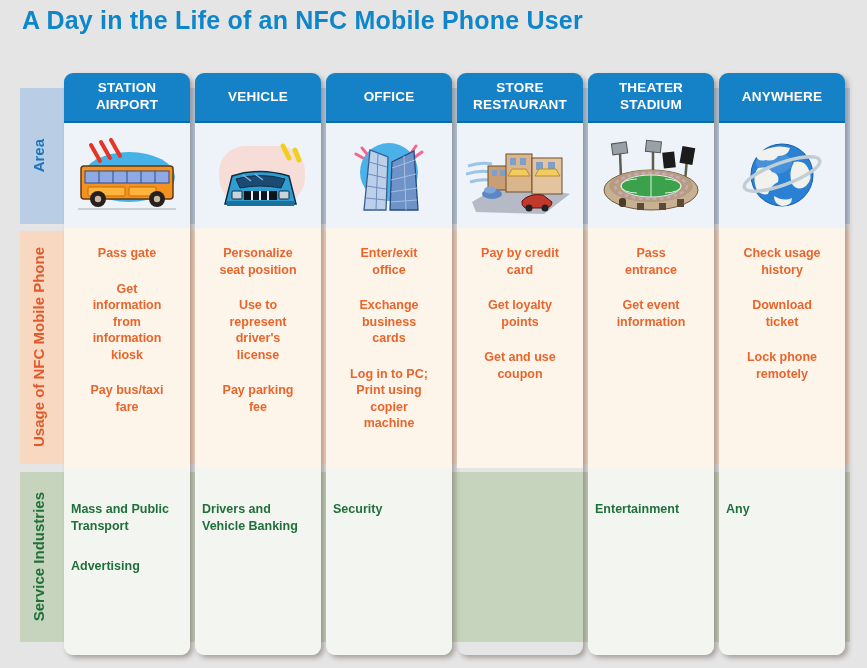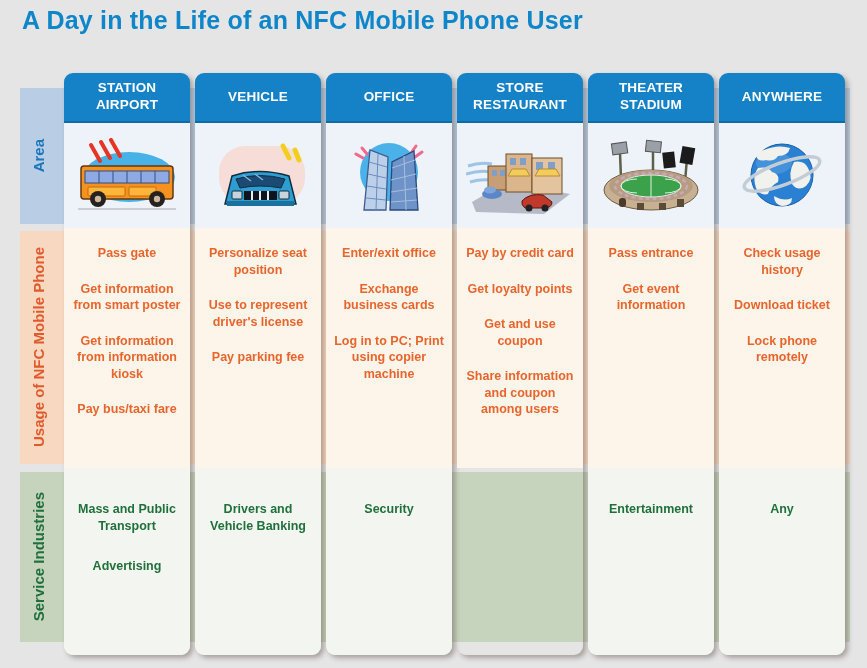--- a/index.html
+++ b/index.html
@@ -22,24 +22,24 @@
   
   .cols { position:absolute; left:64px; top:73px; display:flex; gap:5px; }
   .col  { width:126px; display:flex; flex-direction:column; border-radius:9px;
           box-shadow:3px 3px 5px rgba(95,80,70,0.45); background:transparent; }
   .tab  { height:50px; background:#1581c6; border-radius:9px 9px 0 0; color:#ffffff;
           font-weight:bold; font-size:13.5px; line-height:1.25; letter-spacing:0.2px;
           display:flex; align-items:center; justify-content:center; text-align:center; padding:0 6px;
           border-bottom:2px solid #0f6aa8; }
   .sec-area { height:105px; background:#eef3fa; display:flex; align-items:center; justify-content:center; }
   .sec-usage { height:240px; background:#fdf4ea; display:flex; flex-direction:column; gap:19px;
-               padding:17px 7px 0; text-align:center; }
+               padding:17px 24px 0; text-align:center; }
   .usage-item { color:#e8662c; font-size:12.5px; font-weight:600; line-height:1.32; }
   .sec-service { height:187px; background:#f3f6f0; border-radius:0 0 9px 9px; display:flex;
-                 flex-direction:column; gap:24px; padding:33px 7px 16px; text-align:center; }
+                 flex-direction:column; gap:24px; padding:33px 7px 16px; text-align:left; }
   .service-item { color:#20703c; font-size:12.5px; font-weight:600; line-height:1.32; }
   .icon-wrap { display:flex; align-items:center; justify-content:center; }
 </style>
 </head>
 <body>
 
 <div class="page">
 
   <div class="title">A Day in the Life of an NFC Mobile Phone User</div>
 
@@ -78,21 +78,20 @@
           <rect x="53" y="49" width="27" height="9" rx="1" fill="#ffb53a" stroke="#c26a16"></rect>
           <circle cx="22" cy="61" r="8" fill="#26211e"></circle>
             <circle cx="22" cy="61" r="3.2" fill="#cbb89e"></circle>
           <circle cx="81" cy="61" r="8" fill="#26211e"></circle>
             <circle cx="81" cy="61" r="3.2" fill="#cbb89e"></circle>
           <path d="M2 71h98" stroke="#aaaaaa"></path>
         </svg>
       </div>
       <div class="sec-usage">
         <div class="usage-item">Pass gate</div>
-        <div class="usage-item">Get information from smart poster</div>
         <div class="usage-item">Get information from information kiosk</div>
         <div class="usage-item">Pay bus/taxi fare</div>
       </div>
       <div class="sec-service">
         <div class="service-item">Mass and Public Transport</div>
         <div class="service-item">Advertising</div>
       </div>
     </div>
 
     <div class="col">
@@ -172,21 +171,20 @@
           <ellipse cx="24" cy="52" rx="6" ry="3.5" fill="#7fa6d8"></ellipse>
           <path d="M56 63 q7 -8 21 -6 l9 7 q0 6 -8 6 l-19 0 q-4 -3 -3 -7 z" fill="#c0392b" stroke="#5e1510"></path>
           <circle cx="63" cy="70" r="3.5" fill="#222222"></circle>
             <circle cx="79" cy="70" r="3.5" fill="#222222"></circle>
         </svg>
       </div>
       <div class="sec-usage">
         <div class="usage-item">Pay by credit card</div>
         <div class="usage-item">Get loyalty points</div>
         <div class="usage-item">Get and use coupon</div>
-        <div class="usage-item">Share information and coupon among users</div>
       </div>
     </div>
 
     <div class="col">
       <div class="tab">THEATER STADIUM</div>
       <div class="sec-area icon-wrap">
         <svg width="108" height="76" viewBox="0 0 108 76">
           <line x1="23" y1="15" x2="24" y2="40" stroke="#5d5f49" stroke-width="2.5"></line>
           <line x1="56" y1="12" x2="56" y2="36" stroke="#5d5f49" stroke-width="2.5"></line>
           <line x1="90" y1="20" x2="88" y2="44" stroke="#5d5f49" stroke-width="2.5"></line>

